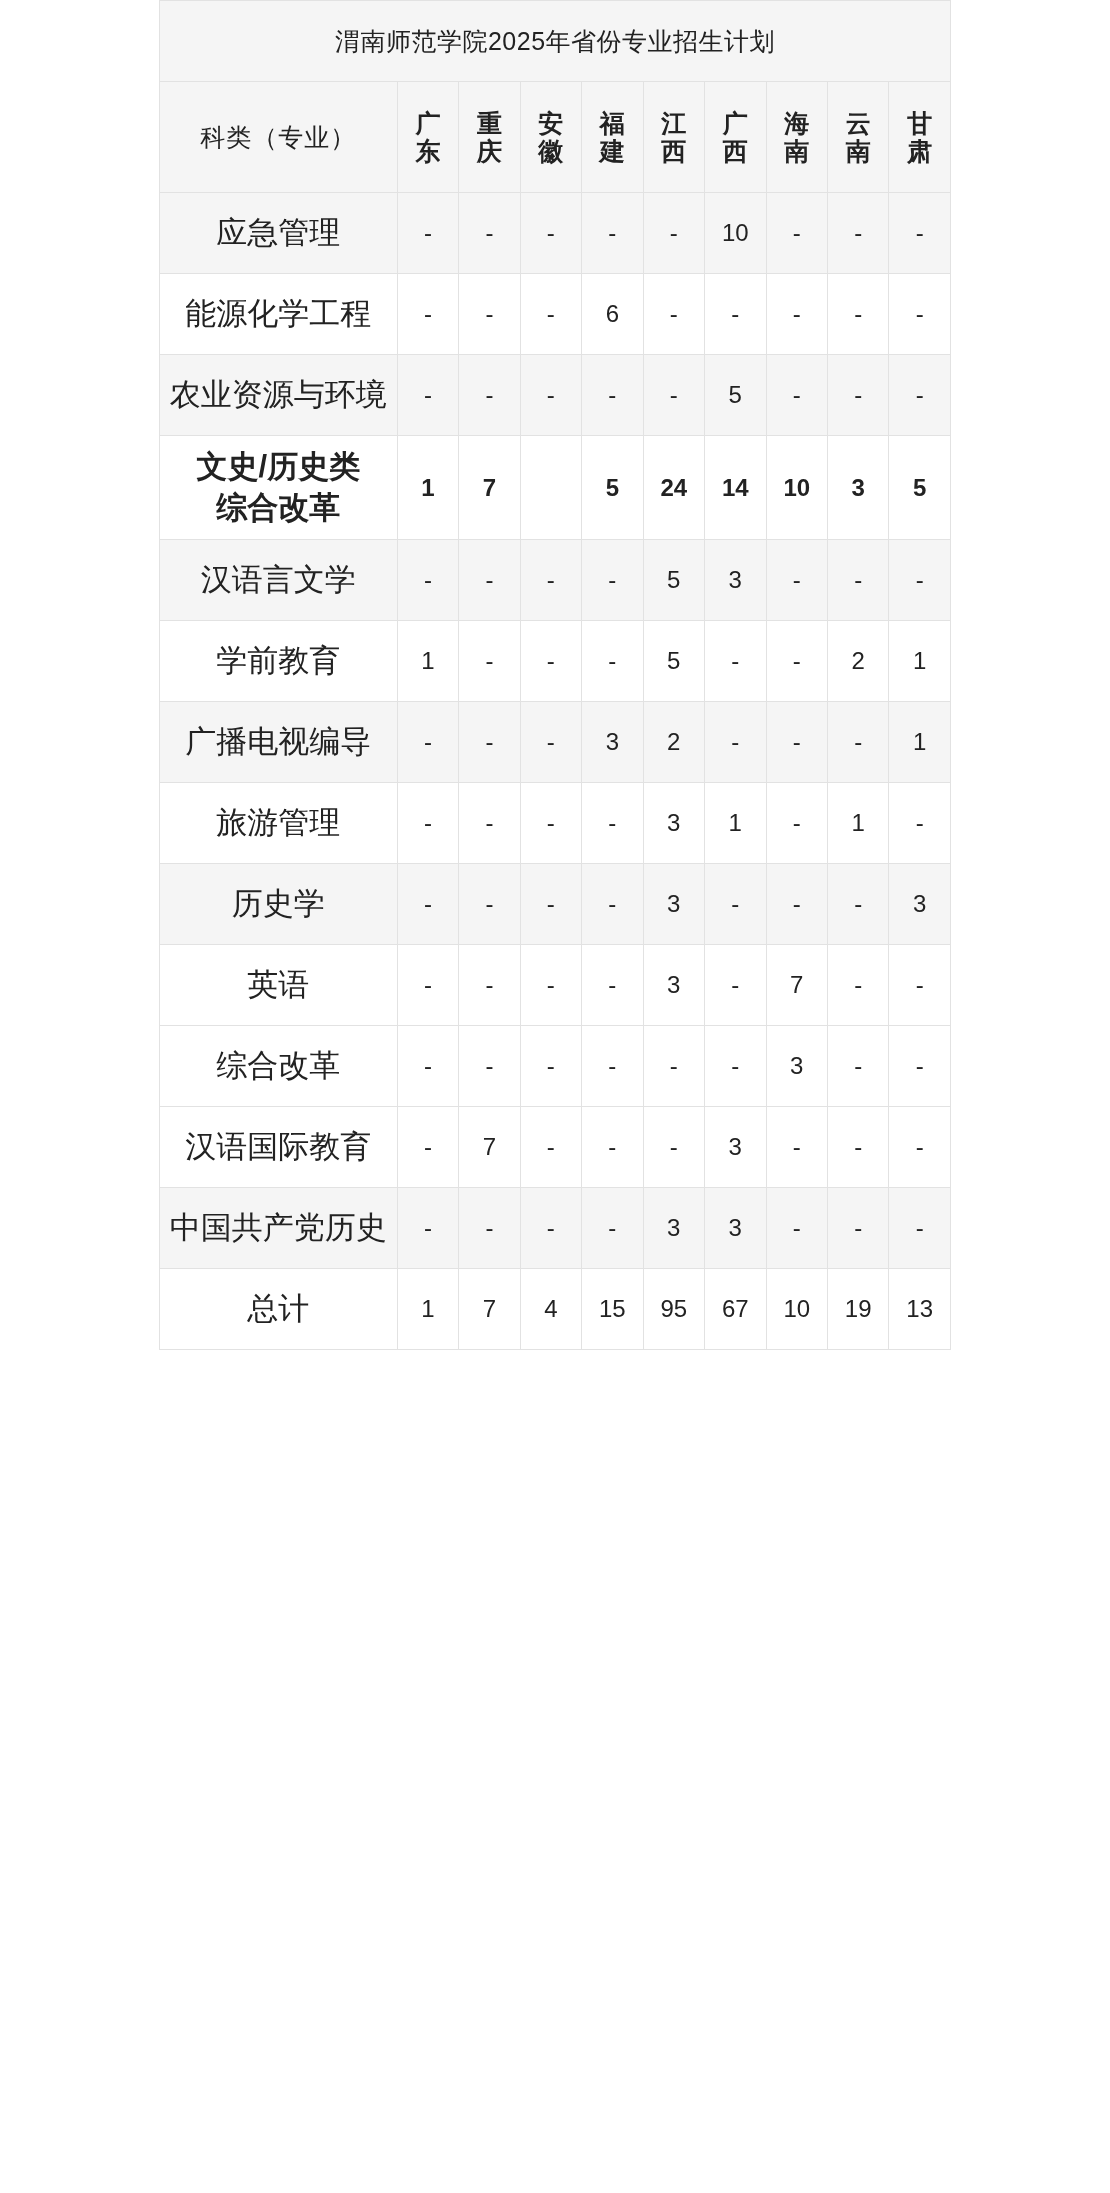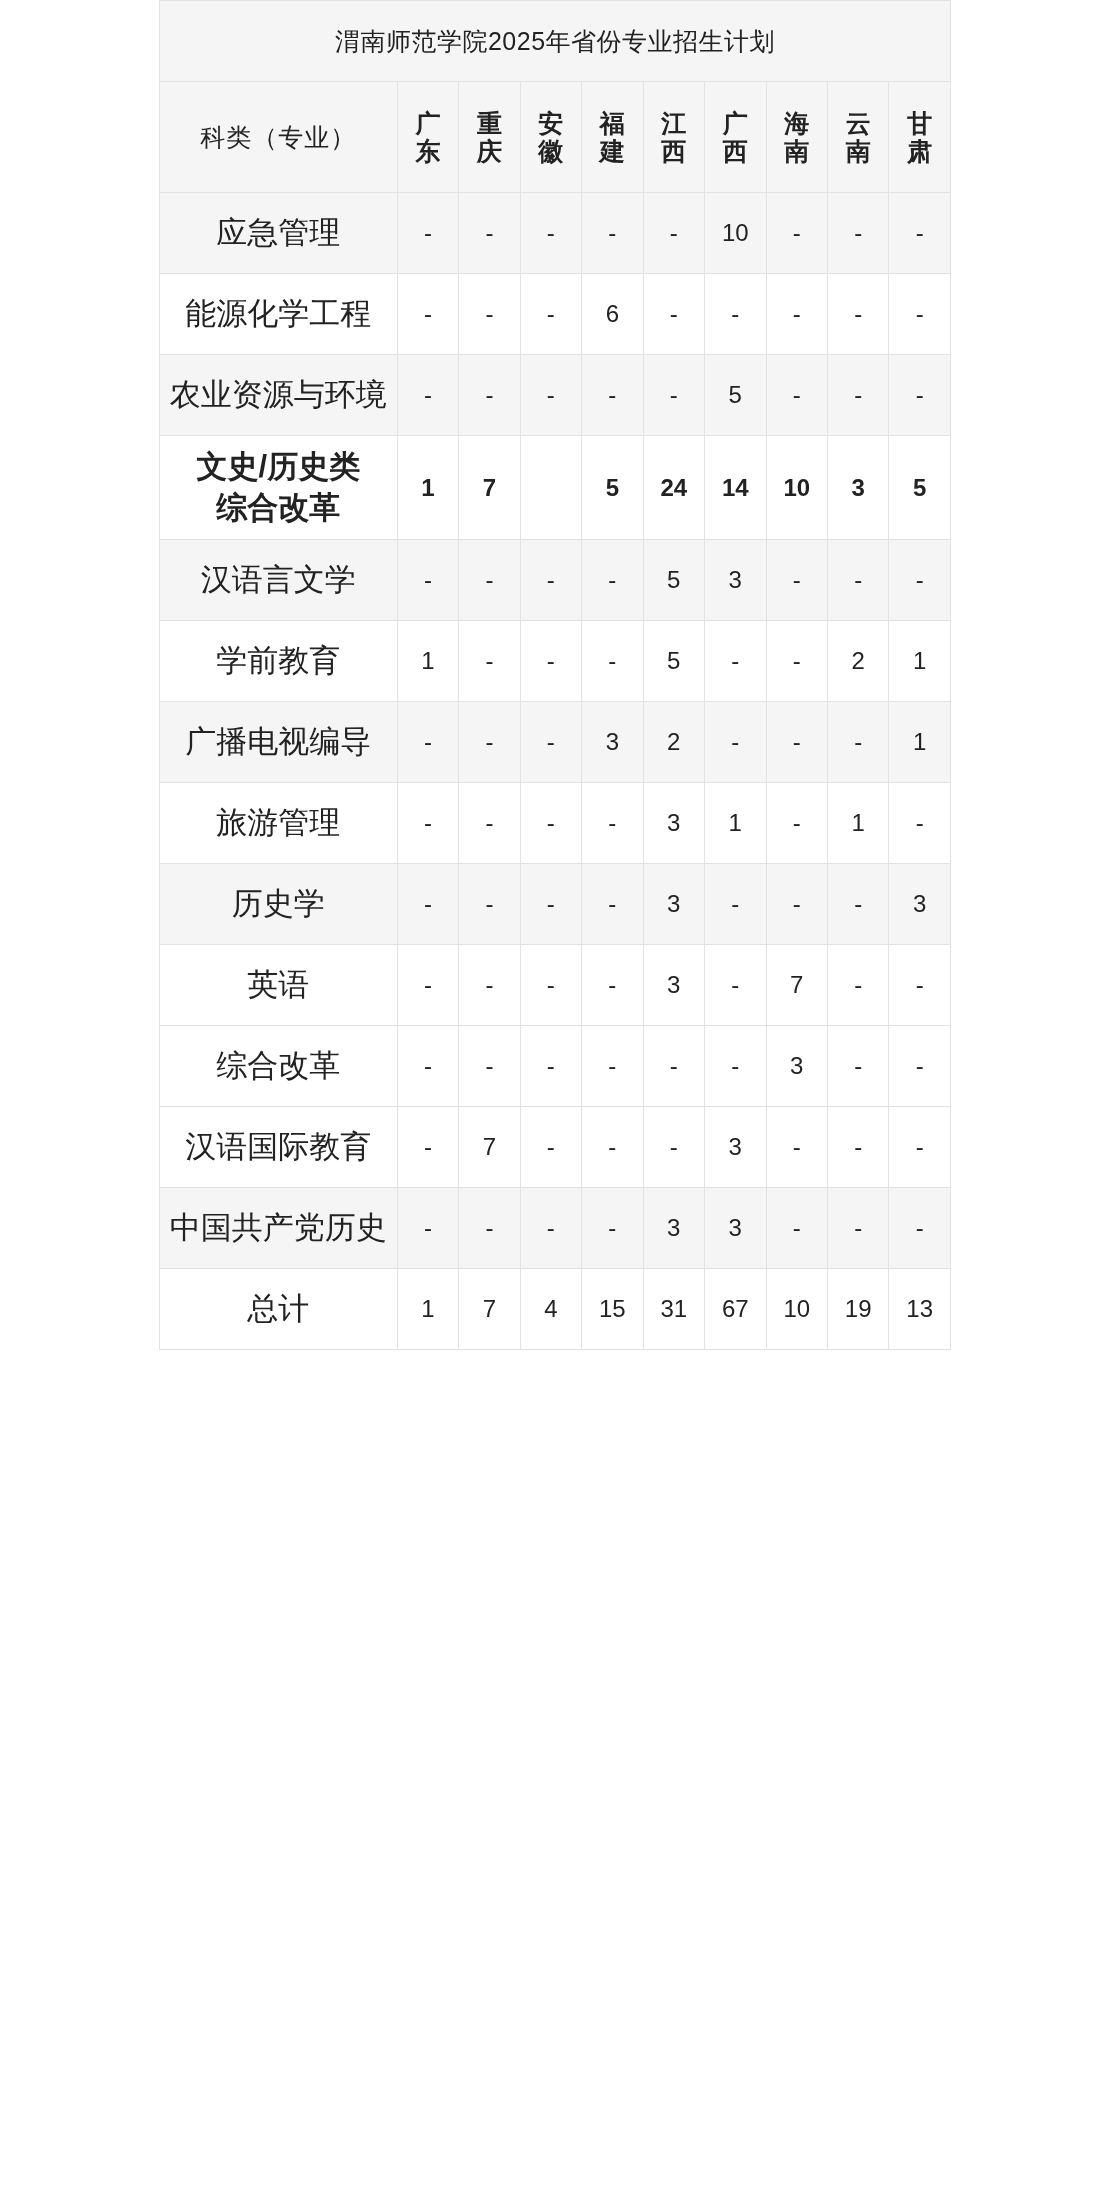--- a/index.html
+++ b/index.html
@@ -309,21 +309,21 @@
           <td class="row-cell">-</td>
           <td class="row-cell">-</td>
           <td class="row-cell">-</td>
         </tr>
         <tr class="total">
           <td class="row-cell major-name">总计</td>
           <td class="row-cell">1</td>
           <td class="row-cell">7</td>
           <td class="row-cell">4</td>
           <td class="row-cell">15</td>
-          <td class="row-cell">31</td>
+          <td class="row-cell">95</td>
           <td class="row-cell">67</td>
           <td class="row-cell">10</td>
           <td class="row-cell">19</td>
           <td class="row-cell">13</td>
         </tr>
       </tbody>
   </table>
 </div>
 
 </body></html>

